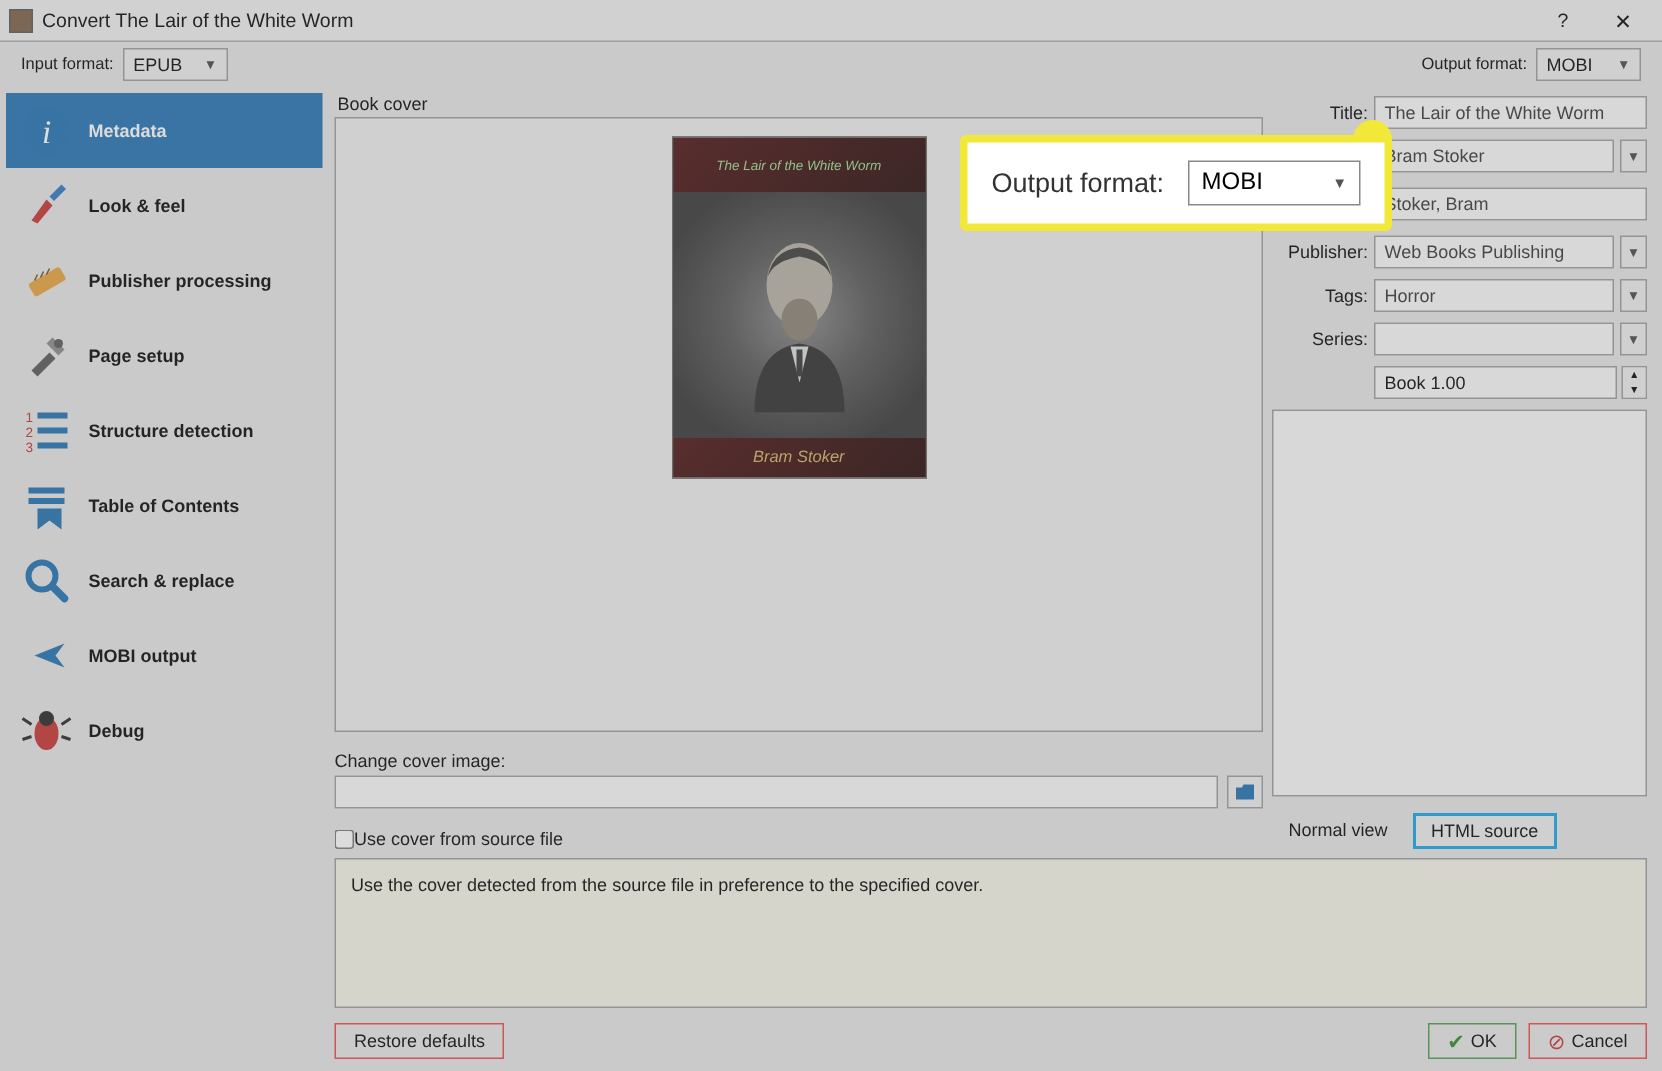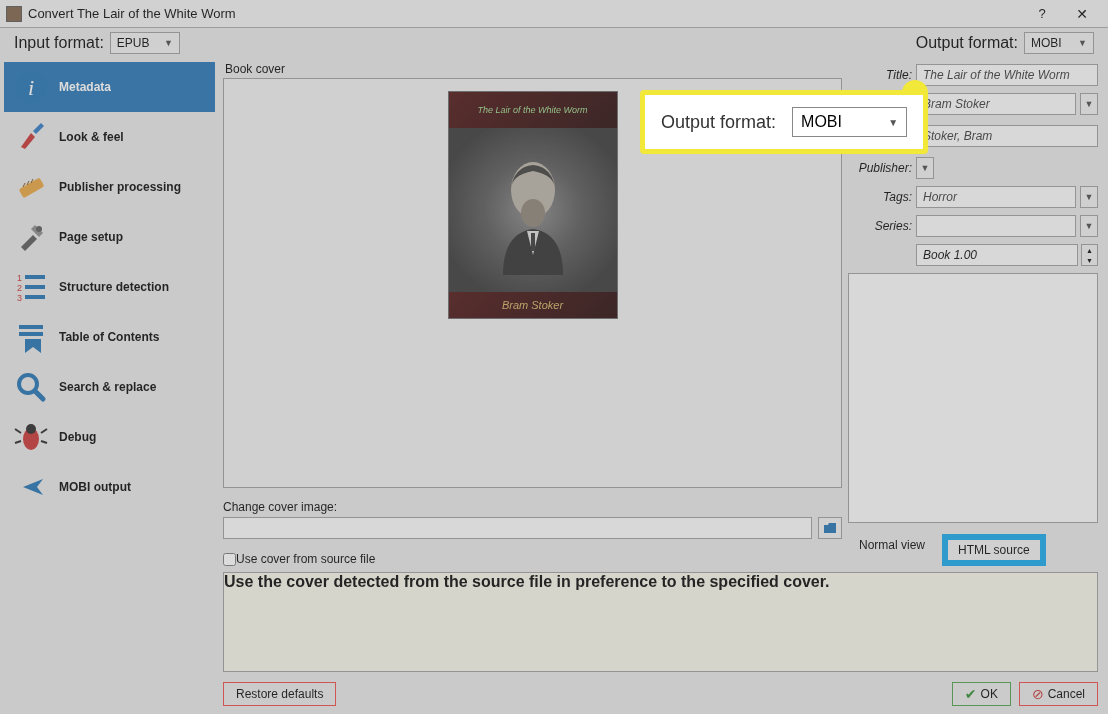--- a/index.html
+++ b/index.html
@@ -9,21 +9,21 @@
 
 .titlebar { height: 28px; background: #f0f0f0; display: flex; align-items: center; padding: 0 6px; border-bottom: 1px solid #aaa; position: relative; }
 .titlebar .tb-icon { width: 16px; height: 16px; background: #7a5e43; border: 1px solid #555; margin-right: 6px; }
 .titlebar .tb-title { font-size: 13px; }
 .titlebar .tb-right { margin-left: auto; display: flex; align-items: center; gap: 4px; }
 .titlebar .tb-btn { width: 40px; height: 26px; display: flex; align-items: center; justify-content: center; font-size: 14px; }
 .titlebar .tb-btn.help { width: 32px; font-size: 13px; }
 .titlebar .tb-btn.close { font-size: 14px; }
 
 .formatrow { height: 30px; display: flex; align-items: center; padding: 0 14px; background: #e6e6e6; }
-.formatrow .label { font-size: 16px; margin-right: 6px; }
+.formatrow .label { font-size: 11px; margin-right: 6px; }
 .formatrow .combo { height: 22px; background: #efefef; border: 1px solid #9c9c9c; display: flex; align-items: center; padding: 0 6px; min-width: 70px; position: relative; }
 .formatrow .combo .arrow { margin-left: auto; font-size: 9px; color: #444; }
 .formatrow .spacer { flex: 1; }
 
 .mainarea { display: flex; height: calc(100% - 58px); background: #e6e6e6; }
 
 .sidebar { width: 219px; padding: 4px; display: flex; flex-direction: column; gap: 0; }
 .sidebar-item { display: flex; align-items: center; gap: 10px; padding: 6px 8px; min-height: 50px; cursor: pointer; border: 1px solid transparent; }
 .sidebar-item.selected { background: #1f6fb2; color: #fff; }
 .sidebar-item .si-icon { width: 36px; height: 36px; display: flex; align-items: center; justify-content: center; flex-shrink: 0; }
@@ -43,34 +43,34 @@
 
 .changecover { margin-top: 12px; }
 .changecover .cc-label { font-size: 12px; }
 .changecover .cc-row { display: flex; gap: 6px; margin-top: 3px; align-items: center; }
 .changecover .cc-input { flex: 1; height: 22px; border: 1px solid #9c9c9c; background: #fafafa; }
 .changecover .cc-btn { width: 24px; height: 22px; border: 1px solid #9c9c9c; background: #efefef; display: flex; align-items: center; justify-content: center; }
 .changecover .cc-check { display: flex; align-items: center; gap: 0; margin-top: 13px; }
 .changecover .cc-check input { width: 13px; height: 13px; }
 
 .metacol { width: 250px; display: flex; flex-direction: column; gap: 7px; padding-top: 2px; }
-.metarow { display: flex; align-items: center; gap: 4px; font-style: italic; }
+.metarow { display: flex; align-items: center; gap: 4px; }
 .metarow .mlabel { width: 64px; text-align: right; font-size: 12px; }
 .metarow .minput { flex: 1; height: 22px; border: 1px solid #9c9c9c; background: #fafafa; padding: 0 6px; font-size: 12px; display: flex; align-items: center; color: #333; }
 .metarow .mbtn { width: 18px; height: 22px; border: 1px solid #9c9c9c; background: #efefef; display: flex; align-items: center; justify-content: center; font-size: 9px; color: #444; }
 .bookspin { display: flex; align-items: center; }
 .bookspin .minput { color: #000000; }
 .bookspin .spinbtns { display: flex; flex-direction: column; border: 1px solid #9c9c9c; margin-left: -1px; }
 .bookspin .spinbtns div { width: 15px; height: 10px; background: #efefef; font-size: 7px; display: flex; align-items: center; justify-content: center; }
 .bigtextarea { flex: 1; border: 1px solid #9c9c9c; background: #fafafa; min-height: 180px; }
 .viewbtns { display: flex; gap: 6px; justify-content: flex-start; margin-top: 4px; }
 .viewbtns .vbtn { padding: 3px 10px; border: 1px solid transparent; font-size: 12px; }
-.viewbtns .vbtn.active { border: 6px solid #0ea5e9; background: #efefef; }
-
-.tooltip { border: 1px solid #9c9c9c; background: #f5f5e8; font-size: 16px; min-height: 100px; font-weight: bold; }
+.viewbtns .vbtn.active { border: 2px solid #0ea5e9; background: #efefef; }
+
+.tooltip { border: 1px solid #9c9c9c; background: #f5f5e8; padding: 10px; font-size: 12px; min-height: 100px; }
 
 .bottomrow { display: flex; align-items: center; gap: 8px; margin-top: 4px; }
 .btn { height: 24px; padding: 0 12px; border: 1px solid #ef4444; background: #e8e8e8; display: flex; align-items: center; gap: 4px; font-size: 12px; cursor: pointer; }
 .btn.ok { border: 1px solid #4a9c4a; }
 .btn .bicon { font-size: 14px; }
 .btn.ok .bicon { color: #2a8a2a; }
 .btn.cancel .bicon { color: #c62e2e; }
 
 
 .callout { position: absolute; z-index: 20; border: 5px solid #f2e83a; background: #fff; border-radius: 4px; padding: 12px 16px; display: flex; align-items: center; gap: 16px; }
@@ -176,37 +176,37 @@
         <svg viewBox="0 0 36 36" width="36" height="36">
             <circle cx="15" cy="15" r="9" fill="none" stroke="#1d6fb0" stroke-width="4"></circle>
             <line x1="22" y1="22" x2="30" y2="30" stroke="#1d6fb0" stroke-width="5" stroke-linecap="round"></line>
           </svg>
       </div>
       <span class="si-label">Search &amp; replace</span>
     </div>
     <div class="sidebar-item">
       <div class="si-icon">
         <svg viewBox="0 0 36 36" width="36" height="36">
+            <path d="M30 10 L10 18 L30 26 L24 18 Z" fill="#1d6fb0"></path>
+          </svg>
+      </div>
+      <span class="si-label">MOBI output</span>
+    </div>
+    <div class="sidebar-item">
+      <div class="si-icon">
+        <svg viewBox="0 0 36 36" width="36" height="36">
             <ellipse cx="18" cy="20" rx="8" ry="11" fill="#c62e2e"></ellipse>
             <circle cx="18" cy="10" r="5" fill="#222"></circle>
             <line x1="8" y1="14" x2="2" y2="10" stroke="#222" stroke-width="2"></line>
             <line x1="28" y1="14" x2="34" y2="10" stroke="#222" stroke-width="2"></line>
             <line x1="8" y1="22" x2="2" y2="24" stroke="#222" stroke-width="2"></line>
             <line x1="28" y1="22" x2="34" y2="24" stroke="#222" stroke-width="2"></line>
           </svg>
       </div>
       <span class="si-label">Debug</span>
-    </div>
-    <div class="sidebar-item">
-      <div class="si-icon">
-        <svg viewBox="0 0 36 36" width="36" height="36">
-            <path d="M30 10 L10 18 L30 26 L24 18 Z" fill="#1d6fb0"></path>
-          </svg>
-      </div>
-      <span class="si-label">MOBI output</span>
     </div>
   </div>
 
   <div class="rightpanel">
     <div class="upper">
       <div class="coverarea">
         <div class="bookcover-label">Book cover</div>
         <div class="coverbox">
           <div class="cover-img">
             <div class="cover-top">The Lair of the White Worm</div>
@@ -255,20 +255,23 @@
           <div class="mbtn">▼</div>
         </div>
         <div class="metarow">
           <div class="mlabel">Author Sort:</div>
           <div class="minput">
               <span>Stoker, Bram</span>
             </div>
         </div>
         <div class="metarow">
           <div class="mlabel">Publisher:</div>
+          <div class="minput">
+              <span>Web Books Publishing</span>
+            </div>
           <div class="mbtn">▼</div>
         </div>
         <div class="metarow">
           <div class="mlabel">Tags:</div>
           <div class="minput">
               <span>Horror</span>
             </div>
           <div class="mbtn">▼</div>
         </div>
         <div class="metarow">

